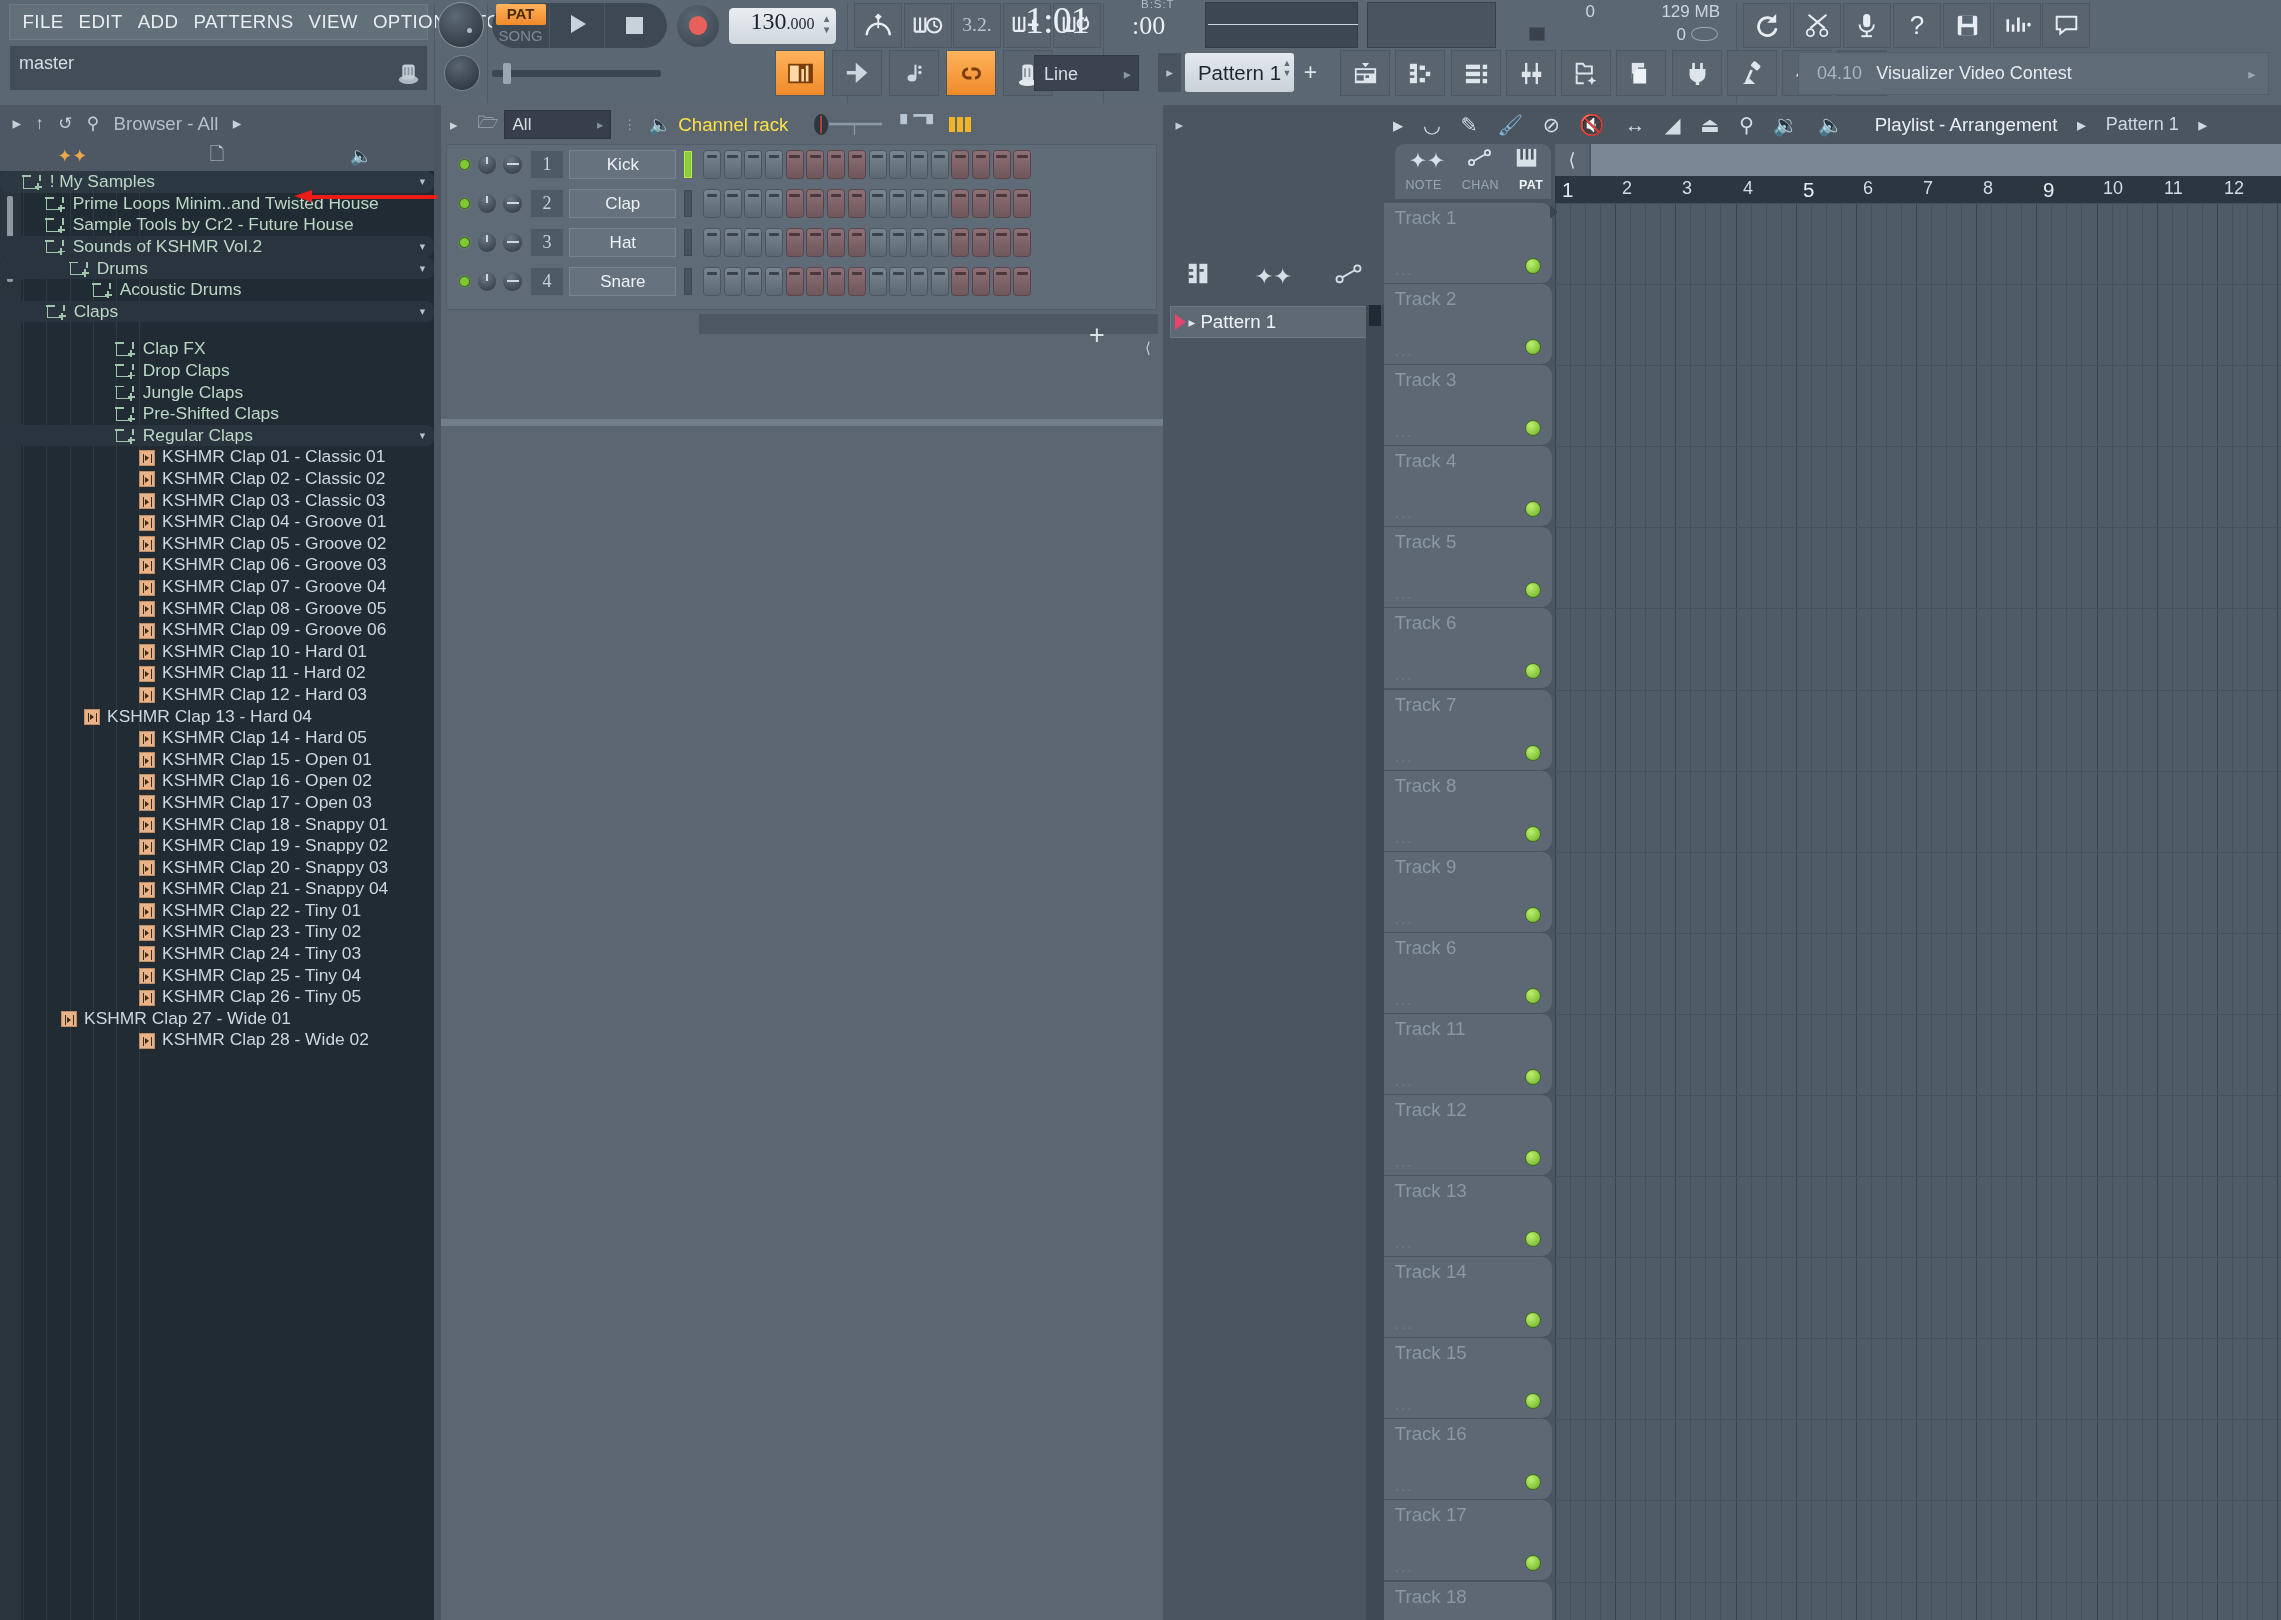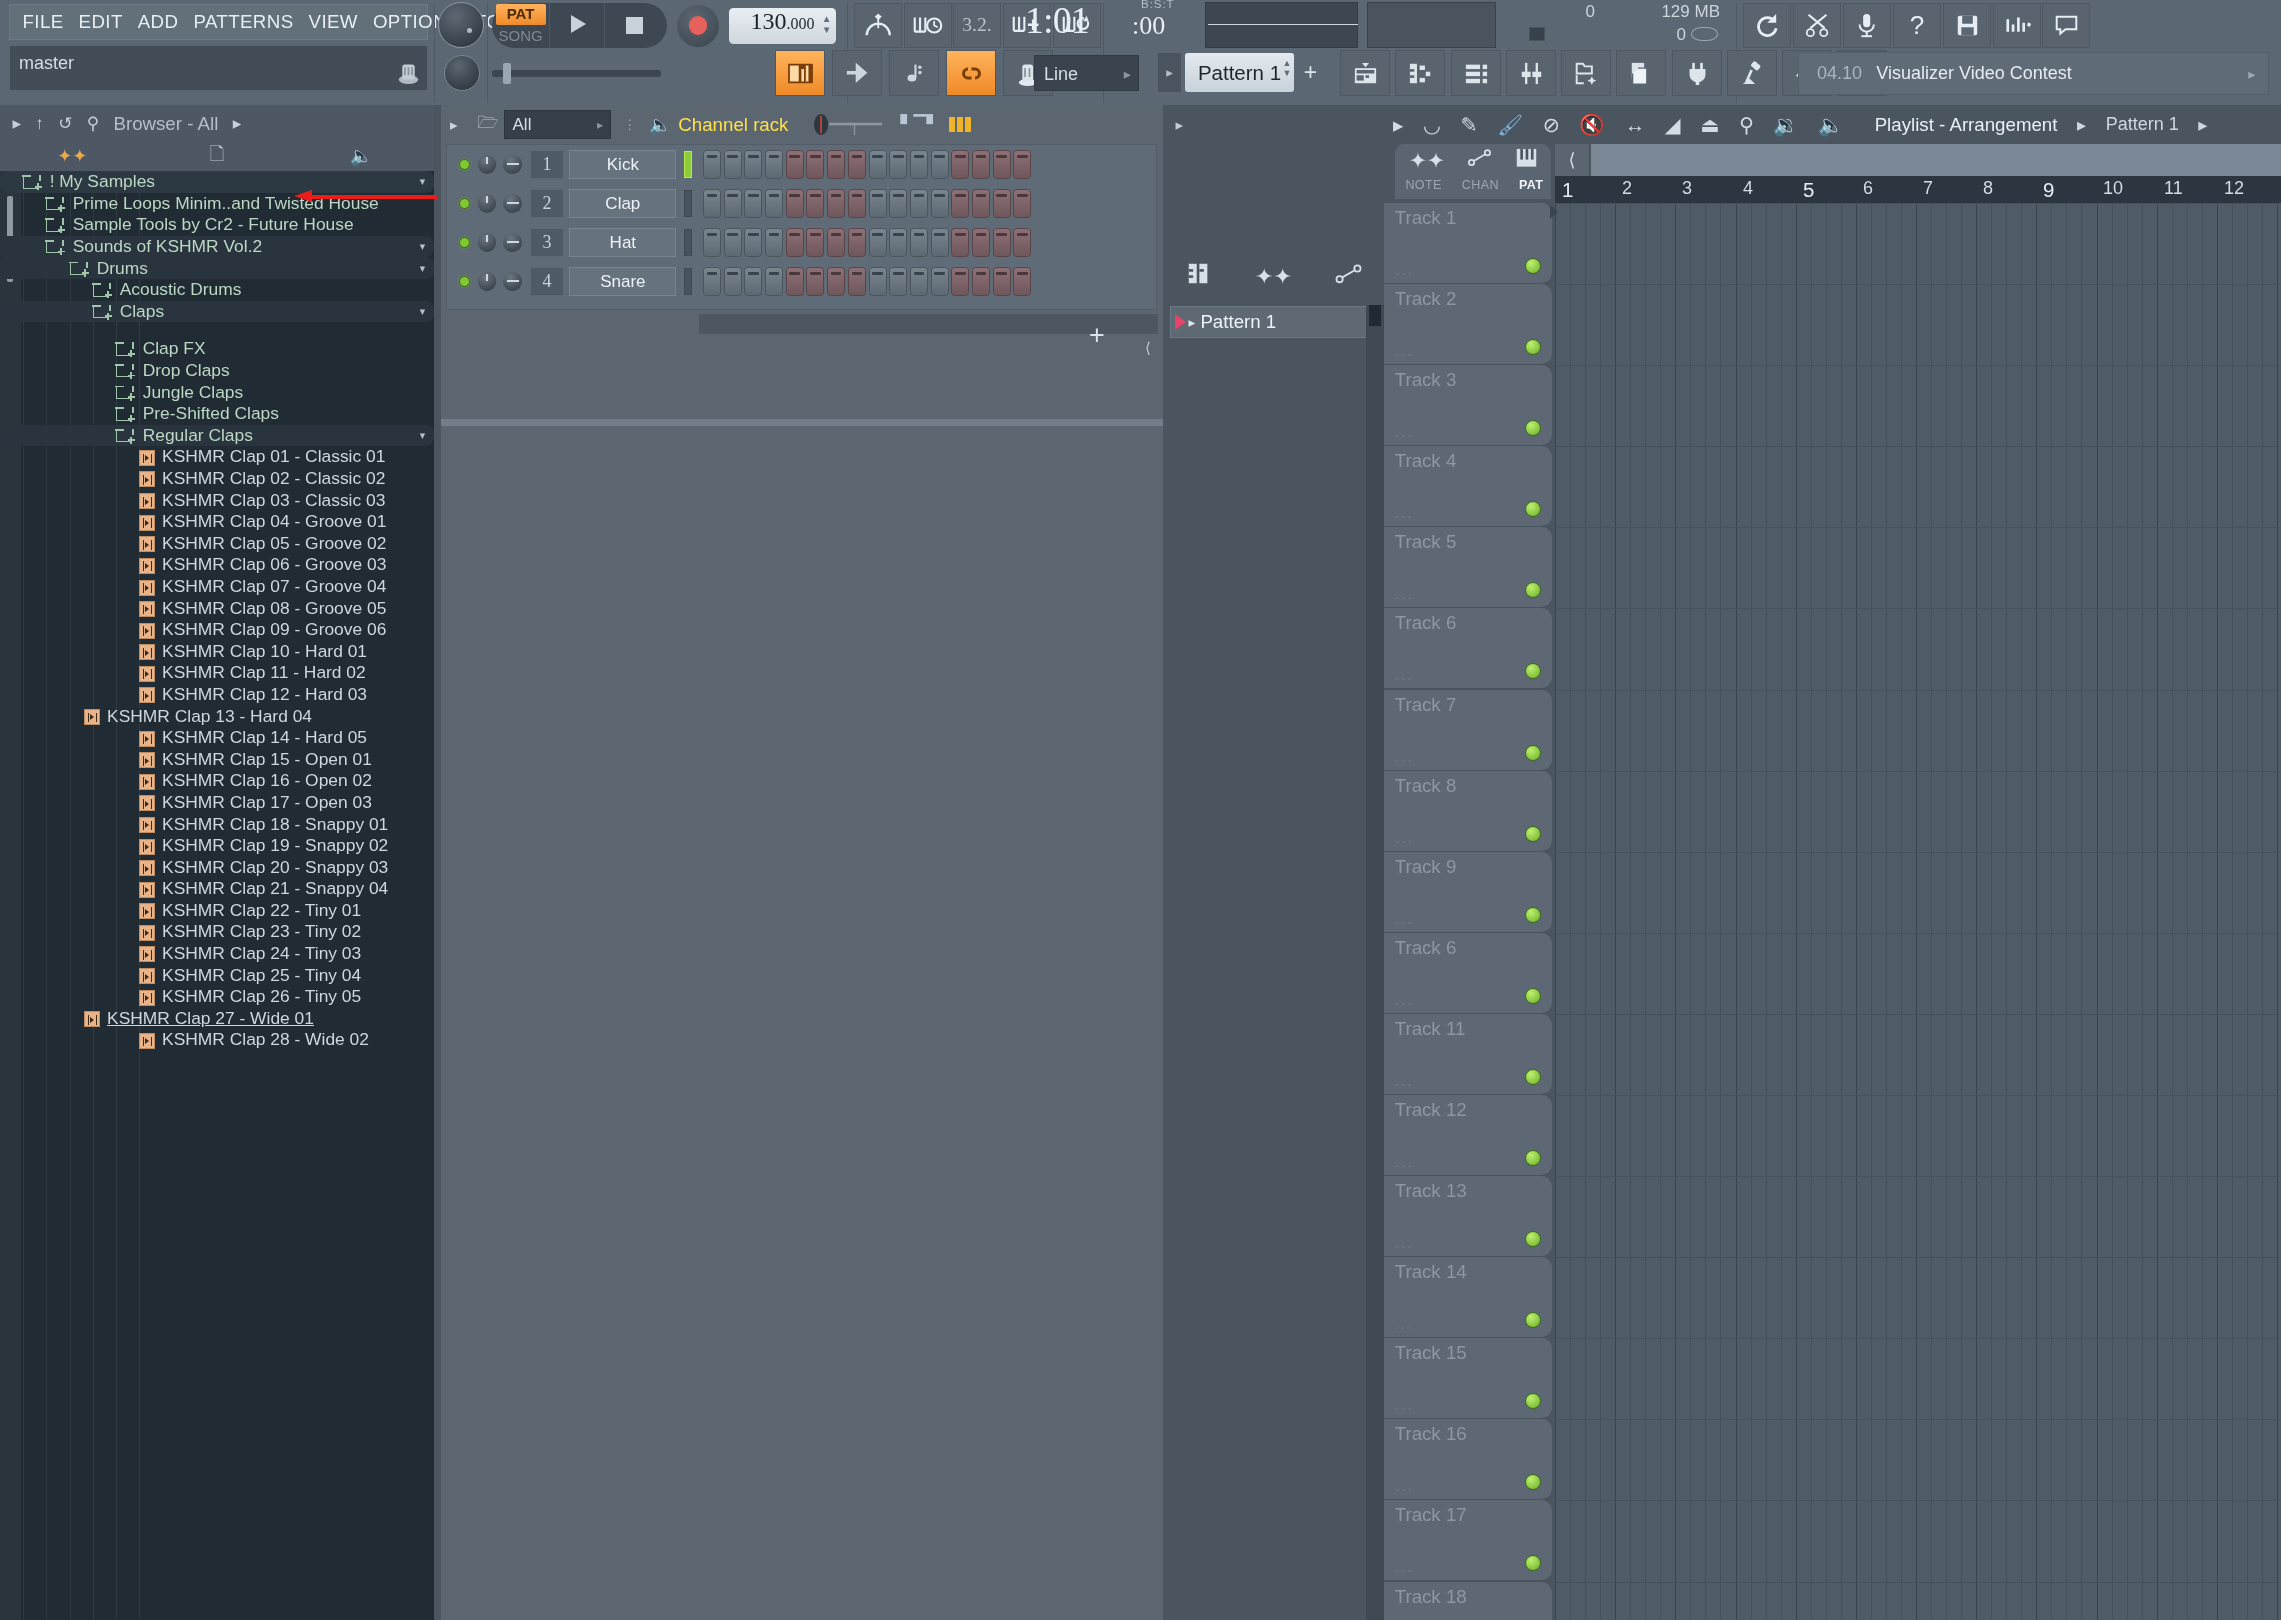--- a/index.html
+++ b/index.html
@@ -639,21 +639,21 @@
       </div>
       <div class="trow fold lite" style="padding-left: 70px;">
         <span class="fi"><span class="fold-ic"><i></i><u></u></span></span>
         <span>Drums</span>
         <span class="carat">▾</span>
       </div>
       <div class="trow fold" style="padding-left: 93px;">
         <span class="fi"><span class="fold-ic"><i></i><u></u></span></span>
         <span>Acoustic Drums</span>
       </div>
-      <div class="trow fold lite" style="padding-left: 93px;">
+      <div class="trow fold lite" style="padding-left: 47px;">
         <span class="fi"><span class="fold-ic"><i></i><u></u></span></span>
         <span>Claps</span>
         <span class="carat">▾</span>
       </div>
       <div class="trow fold" style="padding-left: 116px; margin-top: 16px;">
         <span class="fi"><span class="fold-ic"><i></i><u></u></span></span>
         <span>Clap FX</span>
       </div>
       <div class="trow fold" style="padding-left: 116px;">
         <span class="fi"><span class="fold-ic"><i></i><u></u></span></span>
@@ -769,21 +769,21 @@
         <span>KSHMR Clap 24 - Tiny 03</span>
       </div>
       <div class="trow smp" style="padding-left: 139px;">
         <span class="fi"><span class="wav-ic"><b></b></span></span>
         <span>KSHMR Clap 25 - Tiny 04</span>
       </div>
       <div class="trow smp" style="padding-left: 139px;">
         <span class="fi"><span class="wav-ic"><b></b></span></span>
         <span>KSHMR Clap 26 - Tiny 05</span>
       </div>
-      <div class="trow smp" style="padding-left: 84px; text-decoration: underline;">
+      <div class="trow smp" style="padding-left: 61px;">
         <span class="fi"><span class="wav-ic"><b></b></span></span>
         <span>KSHMR Clap 27 - Wide 01</span>
       </div>
       <div class="trow smp" style="padding-left: 139px;">
         <span class="fi"><span class="wav-ic"><b></b></span></span>
         <span>KSHMR Clap 28 - Wide 02</span>
       </div>
     </div>
 </div>
 

